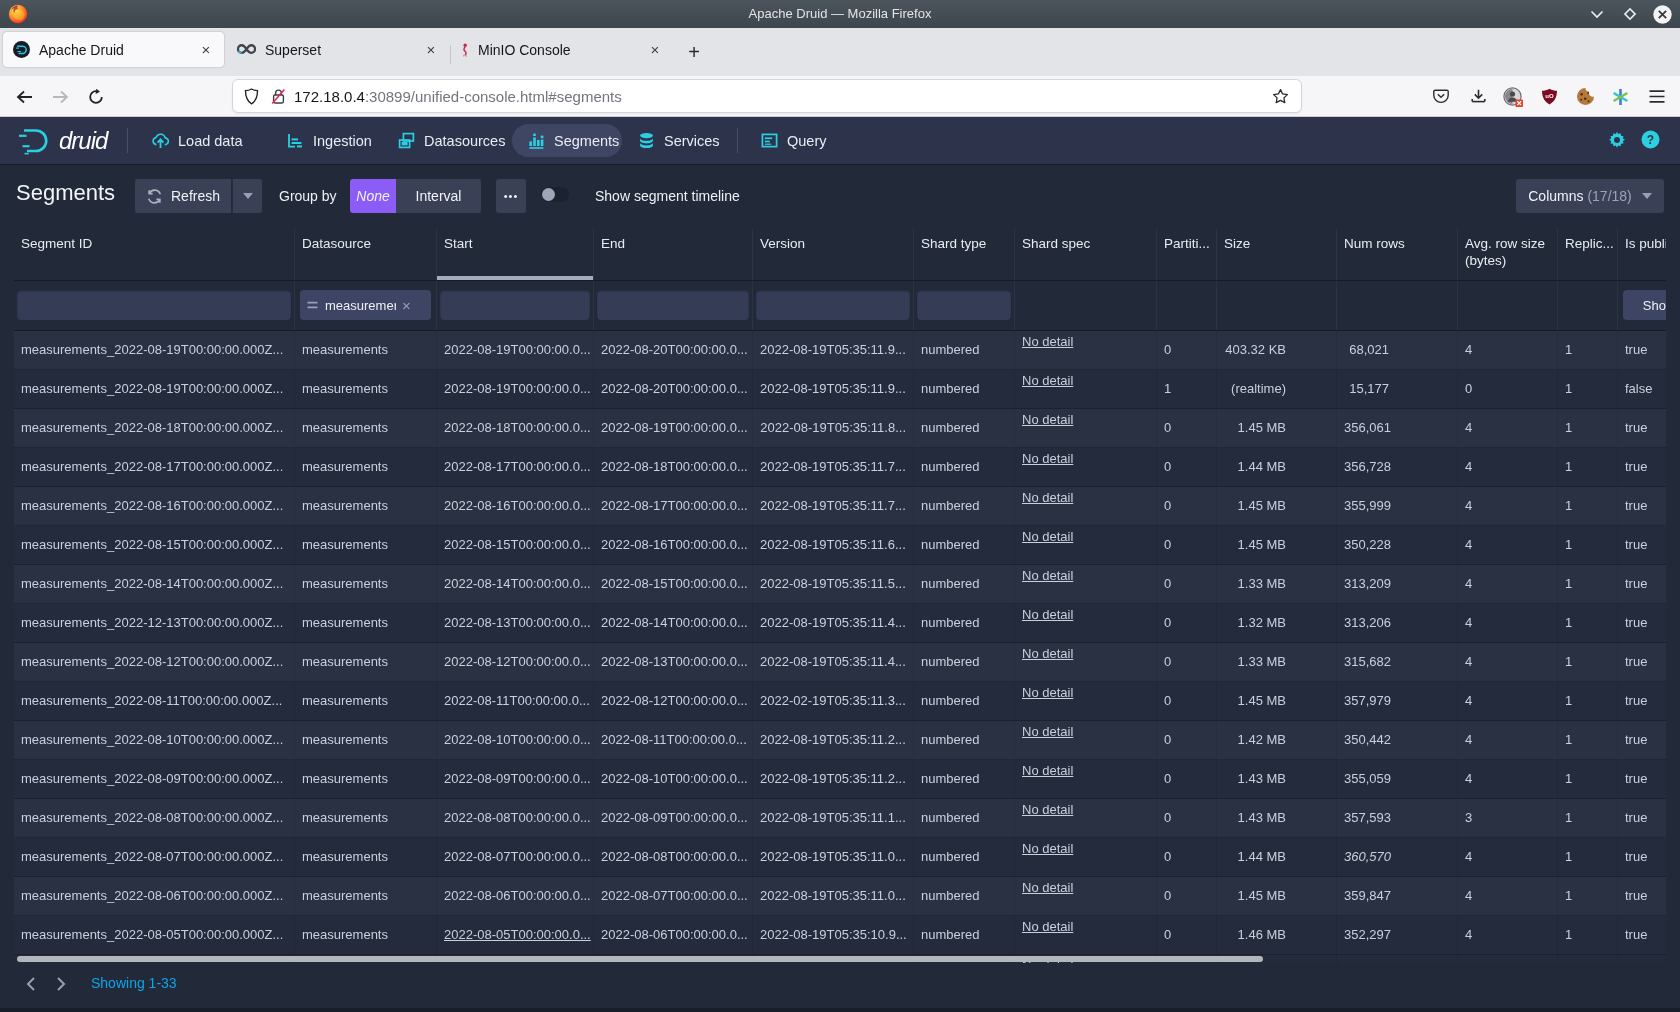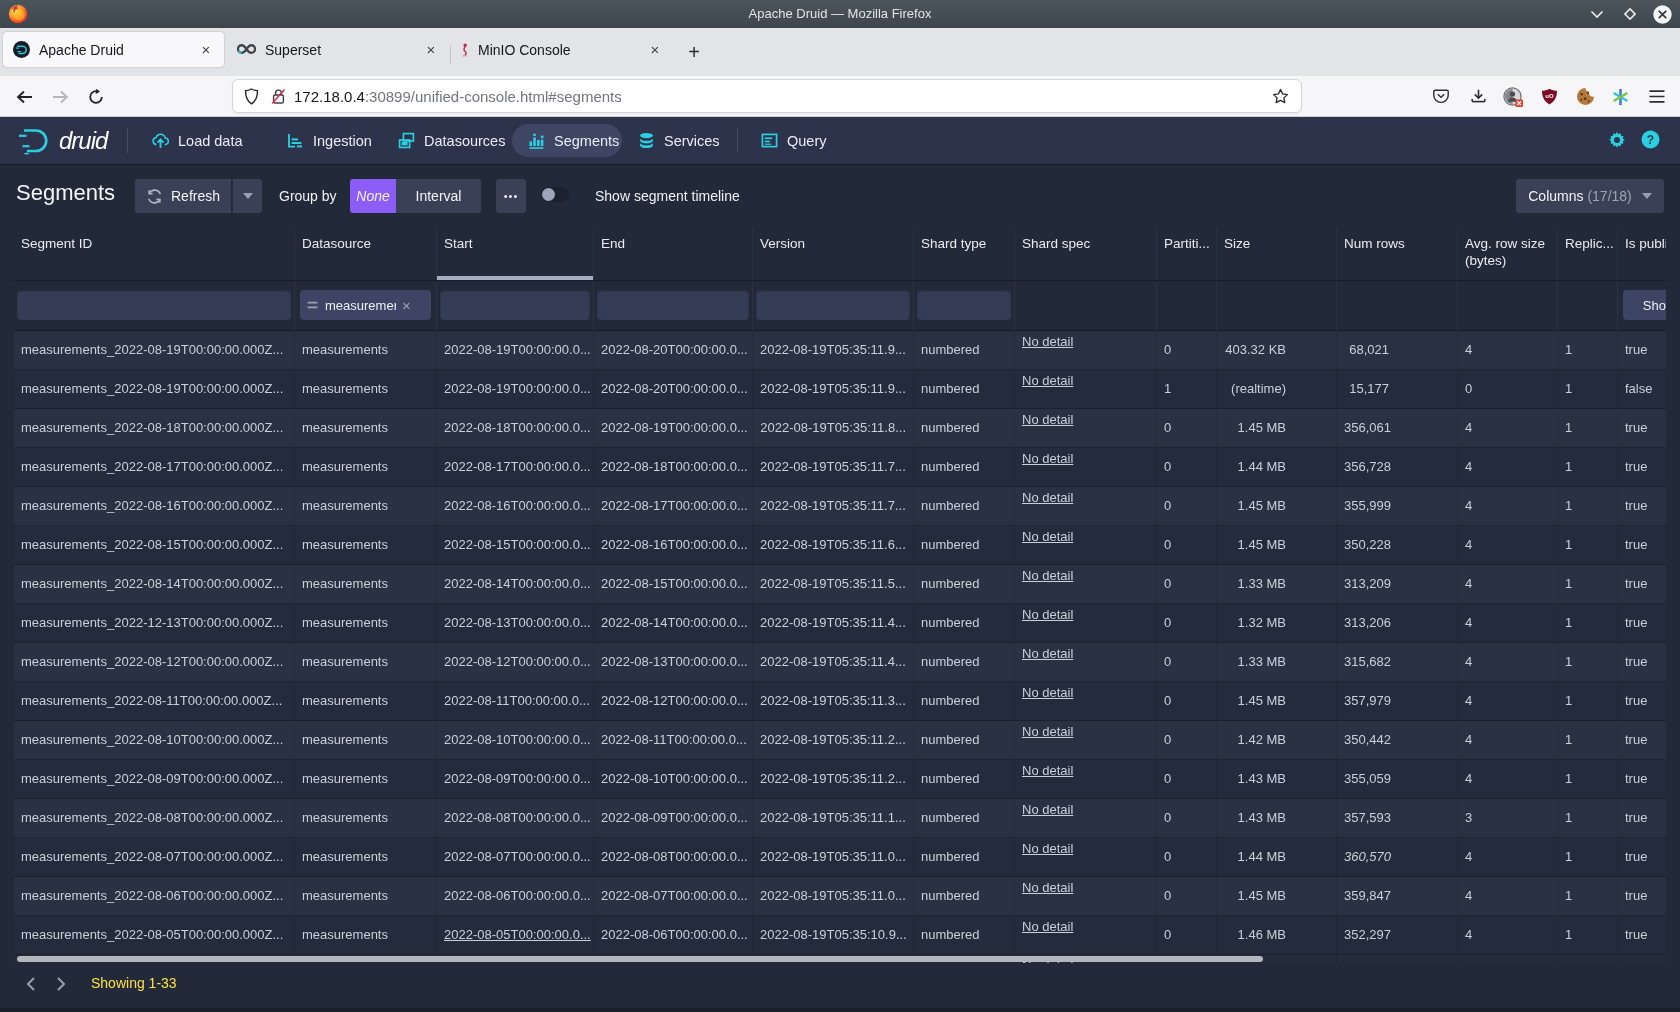--- a/index.html
+++ b/index.html
@@ -83,21 +83,21 @@
   .tbody .tr.even { background:#242b3c; }
   .td { height:38px; line-height:38px; padding:0 7px; font-size:13px; color:#c9d0dc;
     border-right:1px solid rgba(0,0,0,.10); white-space:nowrap; overflow:hidden; }
   .td.vtop { line-height:16px; padding-top:3px;text-decoration:underline; }
   .hscroll-thumb { position:absolute; left:3px; top:728px; width:1246px; height:6px; border-radius:3px;
     background:#b2b6bd; }
 
   
   .pager { position:absolute; left:0; top:966px; width:1680px; height:42px; }
   .pager-btn { position:absolute; top:8px; width:16px; height:20px; display:flex; align-items:center; justify-content:center; }
-  .pager-text { position:absolute; left:91px; top:9px; font-size:14px; color:#fde047; }
+  .pager-text { position:absolute; left:91px; top:9px; font-size:14px; color:#0ea5e9; }
   .bottomstrip { position:absolute; left:0; top:1008px; width:1680px; height:4px; background:#191e2b; }
 
   svg { display:block; }
 </style>
 </head>
 <body>
 
 <header class="titlebar">
   <svg class="ff-logo" viewBox="0 0 20 20">
     <defs>
@@ -550,21 +550,21 @@
         <div class="td" style="width: 121px; text-align: right; padding-right: 68px;">315,682</div>
         <div class="td" style="width: 100px;">4</div>
         <div class="td" style="width: 60px;">1</div>
         <div class="td" style="width: 100px;">true</div>
       </div>
       <div class="tr even">
         <div class="td" style="width: 281px;">measurements_2022-08-11T00:00:00.000Z...</div>
         <div class="td" style="width: 142px;">measurements</div>
         <div class="td" style="width: 157px;">2022-08-11T00:00:00.0...</div>
         <div class="td" style="width: 159px;">2022-08-12T00:00:00.0...</div>
-        <div class="td" style="width: 161px;">2022-08-19T05:35:11.3...</div>
+        <div class="td" style="width: 161px;">2022-02-19T05:35:11.3...</div>
         <div class="td" style="width: 101px;">numbered</div>
         <div class="td vtop" style="width: 142px;">No detail</div>
         <div class="td" style="width: 60px;">0</div>
         <div class="td" style="width: 120px; text-align: right; padding-right: 50px;">1.45 MB</div>
         <div class="td" style="width: 121px; text-align: right; padding-right: 68px;">357,979</div>
         <div class="td" style="width: 100px;">4</div>
         <div class="td" style="width: 60px;">1</div>
         <div class="td" style="width: 100px;">true</div>
       </div>
       <div class="tr odd">

